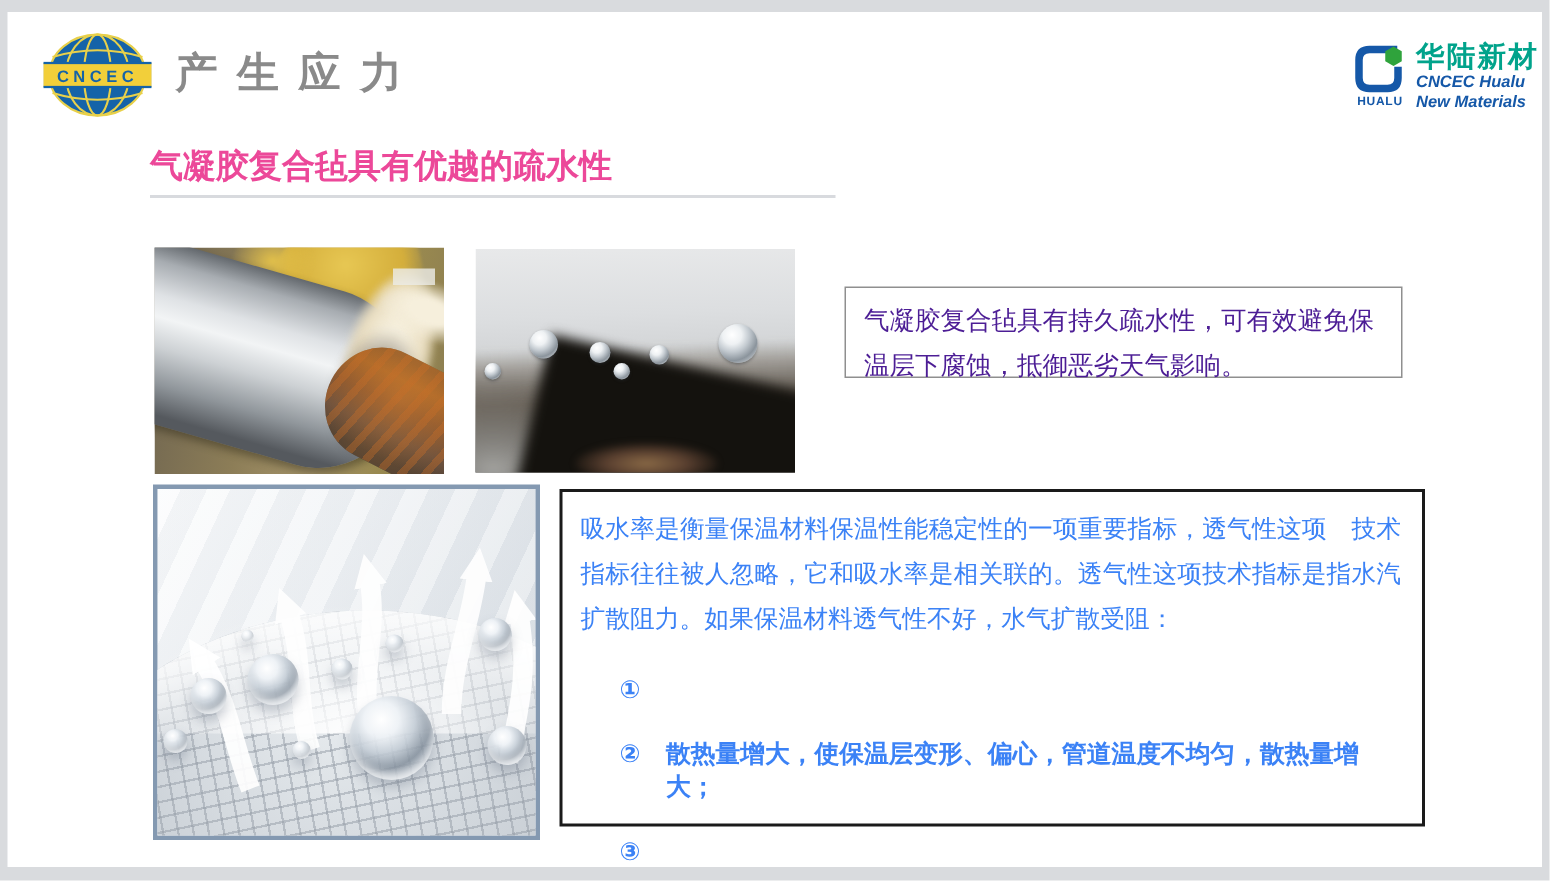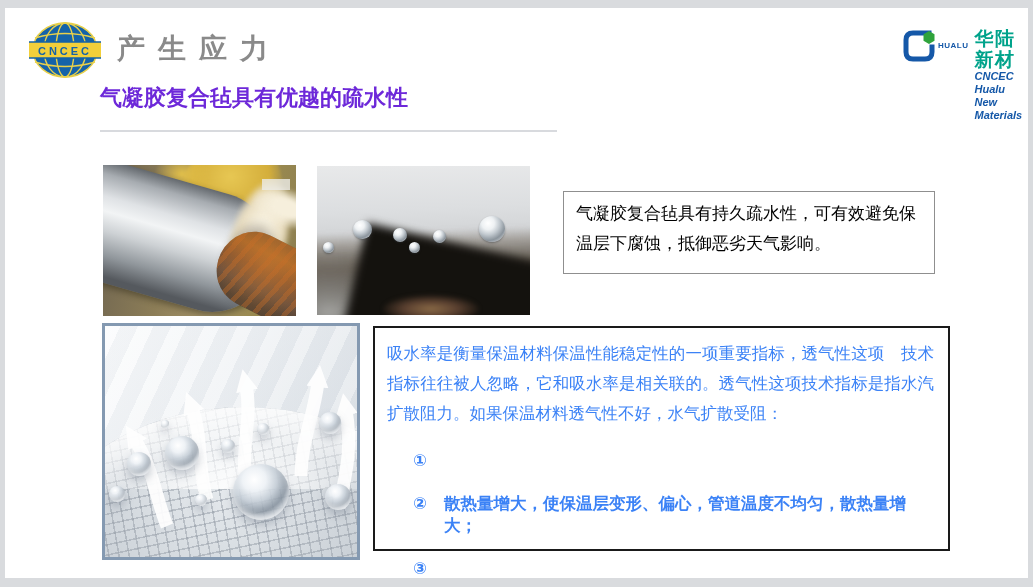--- a/index.html
+++ b/index.html
@@ -14,29 +14,29 @@
     background:#ffffff;
   }
   
   .cncec-logo { position:absolute; left:24px; top:13px; width:72px; height:58px; }
   .dept-title {
     position:absolute; left:112px; top:22px;
     font-family:"Liberation Serif","DejaVu Serif",serif;
     font-size:28px; font-weight:700; color:#8a8a8a; letter-spacing:13px;
   }
   .hualu-logo { position:absolute; left:897px; top:20px; display:flex; gap:6px; align-items:flex-start; }
-  .hualu-mark { display:flex; flex-direction:row; align-items:center; }
+  .hualu-mark { display:flex; flex-direction:column; align-items:center; }
   .hualu-word { font-size:8px; font-weight:700; color:#1558a8; letter-spacing:.5px; margin-top:-1px; }
   .hualu-text { display:flex; flex-direction:column; }
   .hl-cn  { font-size:19px; font-weight:700; color:#00a38b; letter-spacing:1.5px; line-height:21px; }
   .hl-en  { font-size:11px; font-weight:700; color:#1558a8; line-height:13px;font-style:italic; }
   
   .page-title {
-    position:absolute; left:95px; top:75px;
-    font-size:22px; font-weight:700; color:#6d28d9;
+    position:absolute; left:95px; top:88px;
+    font-size:22px; font-weight:700; color:#ec4899;
   }
   .title-rule { position:absolute; left:95px; top:122px; width:457px; height:2px; background:#d8dade; }
   
   .photo { position:absolute; overflow:hidden; }
   .photo1 { left:98px; top:157px; width:193px; height:151px; }
   .p1-bg   { position:absolute; inset:0; background:linear-gradient(100deg,#6e6450 0%,#8c7d57 35%,#a6956a 60%,#99894f 80%,#8a7c52 100%); }
   .p1-wool  { position:absolute; top:-18px; right:14px; width:100px; height:74px; transform:rotate(-12deg); border-radius:45%;
               background:radial-gradient(ellipse at 50% 40%,#e7c753 0%,#d4ae3b 55%,rgba(180,140,40,0) 78%); filter:blur(1px); }
   .p1-wool2 { position:absolute; top:-12px; left:52px; width:54px; height:42px; border-radius:50%;
               background:radial-gradient(ellipse,#e2c04a 0%,rgba(200,160,50,0) 75%); filter:blur(1px); }
@@ -66,23 +66,23 @@
               background:radial-gradient(ellipse at 20% 80%,rgba(185,185,182,.85),transparent 70%); filter:blur(3px); }
   .p2-wedge { position:absolute; right:-32px; bottom:-42px; width:210px; height:112px; transform:rotate(13deg);
               background:#14120e; filter:blur(4px); }
   .p2-glint { position:absolute; left:66px; bottom:-8px; width:96px; height:28px; border-radius:50%;
               background:radial-gradient(ellipse,#8a6a46 0%,#5a4030 40%,rgba(30,20,15,0) 75%); filter:blur(2px); }
   .drop { position:absolute; border-radius:50%;
           background:radial-gradient(circle at 35% 28%,#ffffff 0%,#eef1f3 25%,#c3cad0 45%,#8b949c 68%,#c8cdd2 88%,rgba(255,255,255,.7) 100%);
           box-shadow:0 1px 2px rgba(40,45,50,.4); }
   
   .callout {
-    position:absolute; left:558px; top:183px; width:372px; height:83px;
+    position:absolute; left:558px; top:183px; width:372px; height:61px;
     border:1px solid #8f8f8f; padding:7px 12px;
-    font-size:17px; line-height:30px; color:#000000;
+    font-size:17px; line-height:30px; color:#4c1d95;
   }
   
   .art { position:absolute; left:97px; top:315px; width:258px; height:237px;
          border:3px solid #8499b1; overflow:hidden;
          background:linear-gradient(120deg,#fbfcfd 0%,#eef1f4 40%,#dfe4e9 72%,#d3d9df 100%); }
   .art-streaks { position:absolute; inset:0;
          background:repeating-linear-gradient(115deg,rgba(255,255,255,.55) 0 14px,rgba(208,214,221,.3) 14px 30px); opacity:.6; }
   .art-sphere { position:absolute; left:-70px; bottom:-160px; width:420px; height:310px; border-radius:50%;
          background-image:
            repeating-linear-gradient(80deg,rgba(148,156,166,.5) 0 1.5px,rgba(255,255,255,0) 1.5px 10px),

